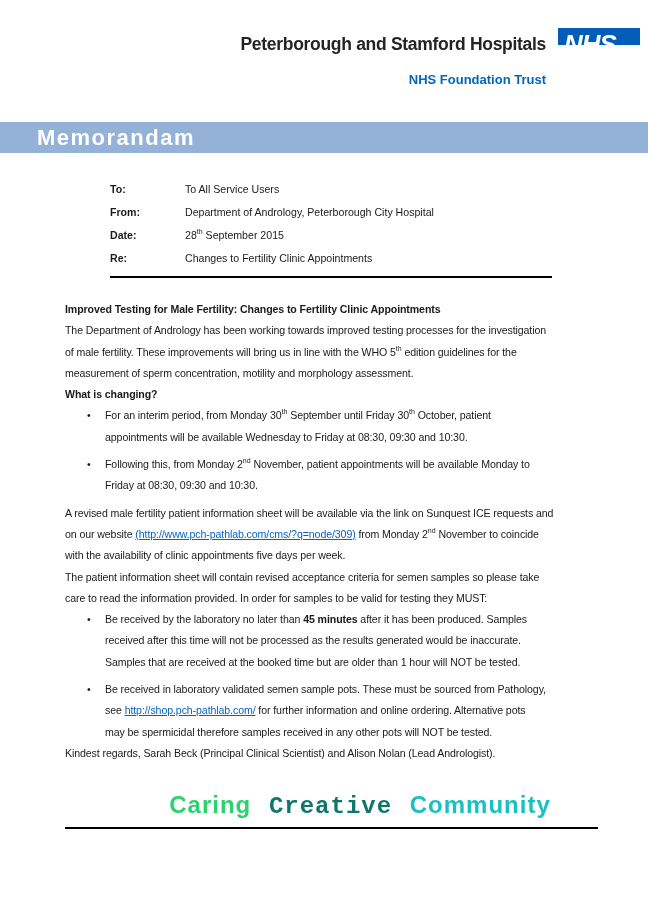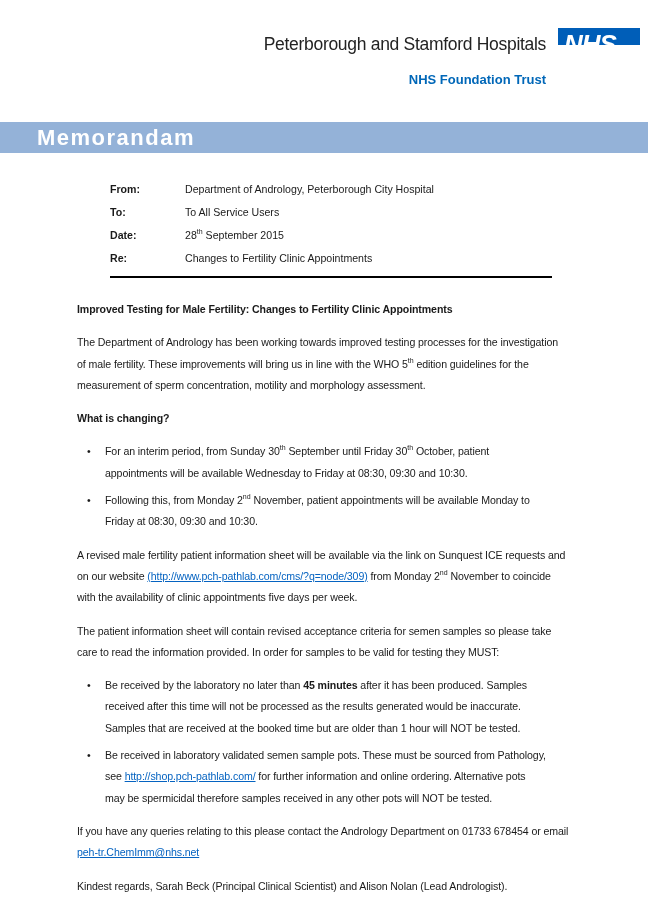--- a/index.html
+++ b/index.html
@@ -6,21 +6,21 @@
   html,body { background:#ffffff; }
   body { font-family:"Liberation Sans", sans-serif; }
   .page {
     position:relative; width:648px; height:918px; margin:0 auto;
     background:#ffffff; overflow:hidden; color:#1a1a1a;
   }
 
   
   .letterhead { height:77px; padding:28px 8px 0 0; display:flex; justify-content:flex-end; align-items:flex-start; }
   .lh-text { text-align:right; margin-right:12px; padding-top:7px; }
-  .trust-name { font-size:17.5px; font-weight:normal; letter-spacing:-0.3px; color:#232323; line-height:19px; }
+  .trust-name { font-size:17.5px; font-weight:bold; letter-spacing:-0.3px; color:#232323; line-height:19px; }
   .trust-sub { font-size:13px; font-weight:bold; color:#0067b8; line-height:16px; margin-top:18px; }
   .nhs-logo {
     width:82px; height:17px; background:#005EB8; color:#ffffff;
     font-style:italic; font-weight:bold; font-size:26px; line-height:32px;
     text-align:center; letter-spacing:-1px; padding-right:18px;
   }
 
   
   .banner { margin-top:45px; height:31px; background:#94B2D8; display:flex; align-items:center; padding-left:37px; }
   .banner-title { color:#ffffff; font-weight:bold; font-size:22px; letter-spacing:1.5px; }
@@ -30,21 +30,21 @@
   .memo-row { display:flex; line-height:23px; }
   .memo-label { font-weight:bold; width:75px; }
   .memo-value { white-space:pre-line; }
 
   .rule { border:none; border-top:2px solid #000000; height:0; }
   .rule1 { margin:6px 0 0 110px; width:442px; }
   .rule2 { margin:5px 0 0 65px; width:533px; }
 
   
   .content { margin:21px 43px 0 65px; width:540px; font-size:10.6px; line-height:21.3px; letter-spacing:-0.1px; }
-  .content p { margin:12px; white-space:pre-line; }
+  .content p { margin:0; white-space:pre-line; }
   .b { font-weight:bold; }
   .bullet { display:flex; margin:0 0 6px 0; }
   .bullet:last-of-type { margin-bottom:0; }
   .dot { width:18px; margin-left:22px; flex:0 0 18px; }
   .btext { white-space:pre-line; flex:1; }
   sup { font-size:7px; vertical-align:super; line-height:0; letter-spacing:0; }
   a.link { color:#0563C1; text-decoration:underline; cursor:pointer;text-align:right; }
 
   
   .footer-motto { margin-top:26px; margin-left:72px; text-align:center; font-size:24px; font-weight:bold; letter-spacing:1px; line-height:30px; }
@@ -62,26 +62,26 @@
     </div>
     <div class="nhs-logo" style="background-color: rgb(0, 94, 184);">NHS</div>
   </header>
 
   <div class="banner" style="background-color: rgb(148, 178, 216);">
     <span class="banner-title">Memorandam</span>
   </div>
 
   <div class="memo">
     <div class="memo-row">
+      <span class="memo-label">To:</span>
+      <span class="memo-value"><span>To All Service Users</span></span>
+    </div>
+    <div class="memo-row">
       <span class="memo-label">From:</span>
       <span class="memo-value"><span>Department of Andrology, Peterborough City Hospital</span></span>
-    </div>
-    <div class="memo-row">
-      <span class="memo-label">To:</span>
-      <span class="memo-value"><span>To All Service Users</span></span>
     </div>
     <div class="memo-row">
       <span class="memo-label">Date:</span>
       <span class="memo-value"><span>28</span><sup>th</sup><span> September 2015</span></span>
     </div>
     <div class="memo-row">
       <span class="memo-label">Re:</span>
       <span class="memo-value"><span>Changes to Fertility Clinic Appointments</span></span>
     </div>
   </div>
@@ -90,21 +90,21 @@
 
   <main class="content">
     <p class="b">Improved Testing for Male Fertility: Changes to Fertility Clinic Appointments</p>
     <p><span>The Department of Andrology has been working towards improved testing processes for the investigation
 of male fertility. These improvements will bring us in line with the WHO 5</span><sup>th</sup><span> edition guidelines for the
 measurement of sperm concentration, motility and morphology assessment.</span></p>
     <p class="b">What is changing?</p>
 
     <div class="bullet">
       <span class="dot">•</span>
-      <span class="btext"><span>For an interim period, from Sunday 30</span><sup>th</sup><span> September until Friday 30</span><sup>th</sup><span> October, patient
+      <span class="btext"><span>For an interim period, from Monday 30</span><sup>th</sup><span> September until Friday 30</span><sup>th</sup><span> October, patient
 appointments will be available Wednesday to Friday at 08:30, 09:30 and 10:30.</span></span>
     </div>
     <div class="bullet">
       <span class="dot">•</span>
       <span class="btext"><span>Following this, from Monday 2</span><sup>nd</sup><span> November, patient appointments will be available Monday to
 Friday at 08:30, 09:30 and 10:30.</span></span>
     </div>
 
     <p><span>A revised male fertility patient information sheet will be available via the link on Sunquest ICE requests and
 on our website </span><a class="link">(http://www.pch-pathlab.com/cms/?q=node/309)</a><span> from Monday 2</span><sup>nd</sup><span> November to coincide
@@ -118,22 +118,20 @@
 received after this time will not be processed as the results generated would be inaccurate.
 Samples that are received at the booked time but are older than 1 hour will NOT be tested.</span></span>
     </div>
     <div class="bullet">
       <span class="dot">•</span>
       <span class="btext"><span>Be received in laboratory validated semen sample pots.  These must be sourced from Pathology,
 see </span><a class="link">http://shop.pch-pathlab.com/</a><span> for further information and online ordering.  Alternative pots
 may be spermicidal therefore samples received in any other pots will NOT be tested.</span></span>
     </div>
 
-    <p><span>If you have any queries relating to this please contact the Andrology Department on 01733 678454 or email
-</span><a class="link">peh-tr.ChemImm@nhs.net</a></p>
     <p>Kindest regards, Sarah Beck (Principal Clinical Scientist) and Alison Nolan (Lead Andrologist).</p>
   </main>
 
   <div class="footer-motto">
     <span style="color: rgb(43, 211, 110);">Caring</span>
     <span style="color: #0f766e; font-family: Liberation Mono, monospace;">Creative</span>
     <span style="color: rgb(26, 191, 195);">Community</span>
   </div>
 
   <div class="rule rule2"></div>

